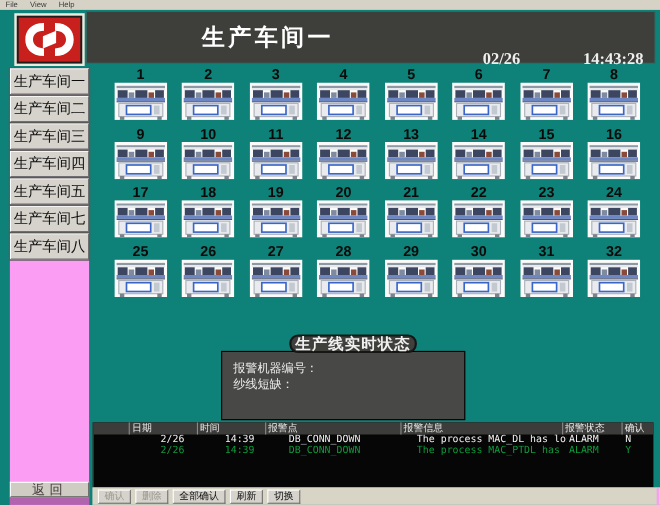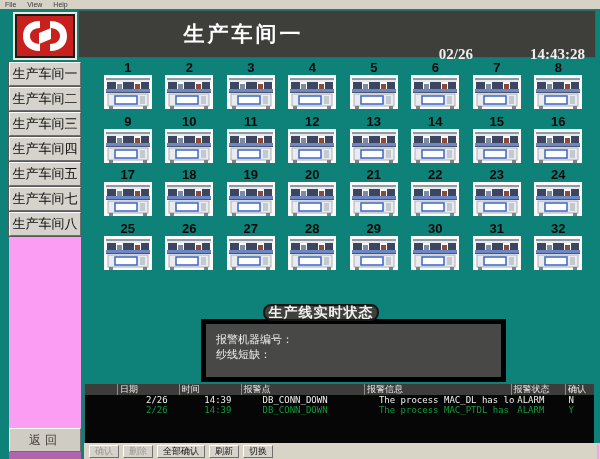--- a/index.html
+++ b/index.html
@@ -22,38 +22,38 @@
 
   
   .logo { position:absolute; left:13px; top:12px; width:64px; height:48px; background:#ece9dd; padding:2px; }
   .logo svg { display:block; width:100%; height:100%; }
 
   
   .sidebar { position:absolute; left:9px; top:62px; width:72px; height:397px; background:#fb9df2; }
   .side-btn { height:24px; margin-bottom:1px; background:#d6d3cc; border:1px solid;
     border-color:#fdfdfd #6f6f6f #6f6f6f #fdfdfd; outline:1px solid #5a5a5a; outline-offset:0;
     font-size:13px; color:#0c0c0c; display:flex; align-items:center; justify-content:center; cursor:pointer; }
-  .back-btn { position:absolute; left:0; bottom:7px; width:72px; height:24px; background:#cfccc4;
+  .back-btn { position:absolute; left:0; bottom:7px; width:72px; height:14px; background:#cfccc4;
     border:1px solid; border-color:#fdfdfd #6f6f6f #6f6f6f #fdfdfd; font-size:12px; color:#463a3a;
     display:flex; align-items:center; justify-content:center; letter-spacing:4px; cursor:pointer; }
   .purple-strip { position:absolute; left:0; bottom:0; width:72px; height:7px; background:#b163ae; }
 
   
   .grid { position:absolute; left:97px; top:60px; width:492px; height:214px;
     display:grid; grid-template-columns:repeat(8,1fr); grid-template-rows:repeat(4,1fr); justify-items:center; }
   .machine { cursor:pointer; width:50px; text-align:center; }
   .mnum { font-size:13px; font-weight:bold; color:#0a0a0a; height:15px; line-height:15px; }
   .micon svg { display:block; margin:0 auto; }
 
   
   .status-tab { position:absolute; left:263px; top:304px; width:116px; height:17px; background:#3f3f3c;
     border:2px solid #161616; border-radius:8px; color:#f0f0f0; font-size:14px; font-weight:bold;
     display:flex; align-items:center; justify-content:center; letter-spacing:1px; z-index:2; }
-  .status-panel { position:absolute; left:201px; top:319px; width:305px; height:63px; background:#484846;
-    border:5px solid #000000; color:#ededed; font-size:11px; padding:8px 0 0 10px; line-height:1.4; z-index:1; }
+  .status-panel { position:absolute; left:201px; top:319px; width:222px; height:63px; background:#484846;
+    border:1px solid #000000; color:#ededed; font-size:11px; padding:8px 0 0 10px; line-height:1.4; z-index:1; }
 
   
   .table { position:absolute; left:84px; top:384px; width:510px; height:59px; background:#060606;
     font-family:"DejaVu Sans Mono", monospace; border-left:1px solid #2f6f68; }
   .thead { display:flex; height:11px; background:#3c3c3a; color:#eaeaea; font-size:9px;
     font-family:"Liberation Sans", sans-serif; }
   .th { border-left:1px solid #8a8a8a; padding-left:2px; overflow:hidden; white-space:nowrap; line-height:11px; }
   .tr { display:flex; height:10px; font-size:9px; line-height:10px; cursor:pointer;padding-left:27px; }
   .td { padding-left:2px; overflow:hidden; white-space:nowrap; }
   .col0 { width:66px;margin-left:32px; } .col1 { width:66px; } .col2 { width:132px; }

